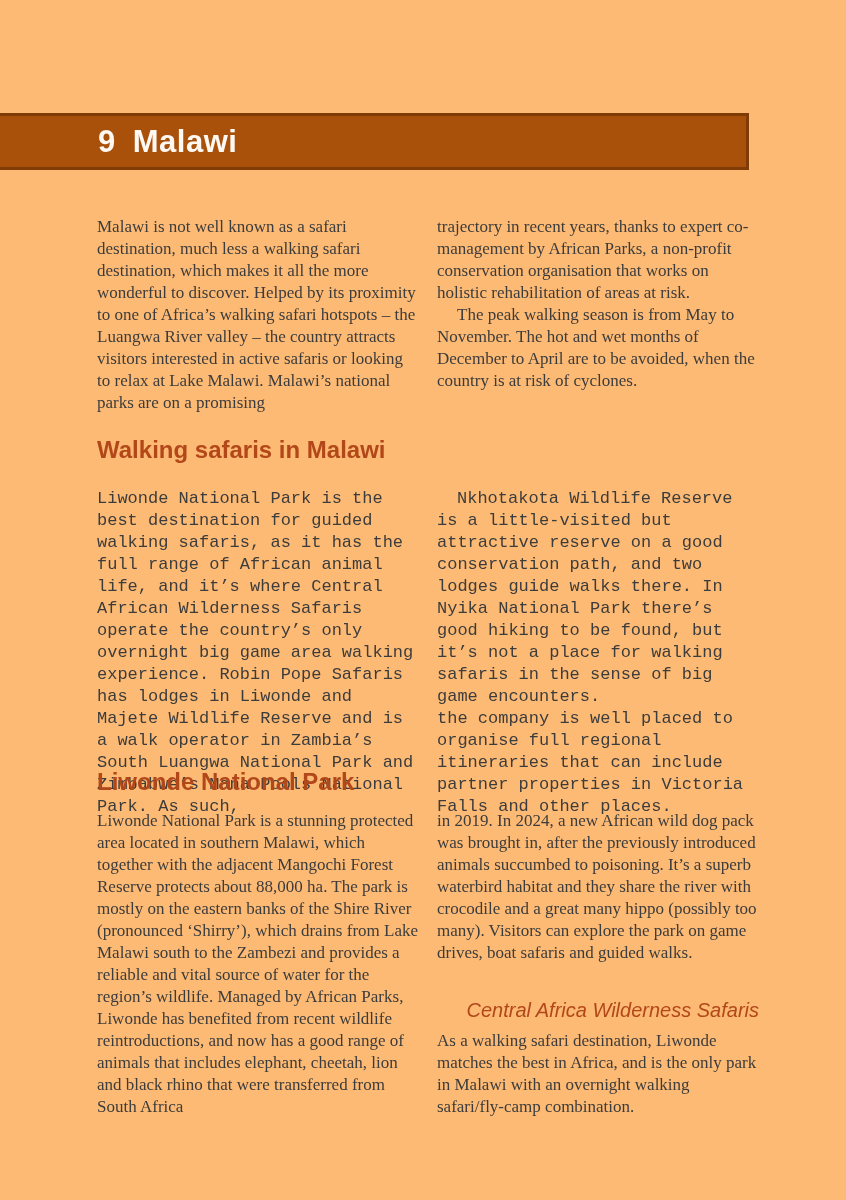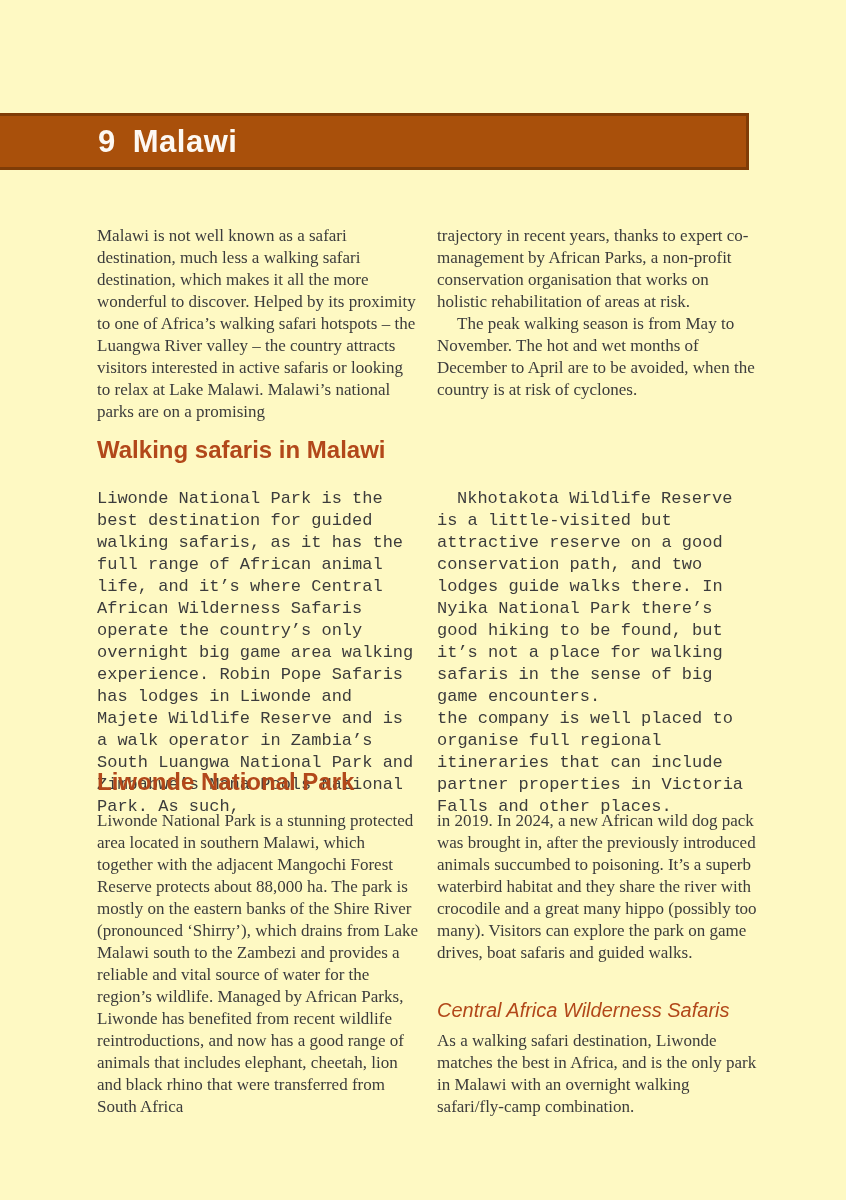--- a/index.html
+++ b/index.html
@@ -4,21 +4,21 @@
 <style>
   html, body {
     margin: 0;
     padding: 0;
     background: #ffffff;
   }
   .page {
     position: relative;
     width: 846px;
     height: 1200px;
-    background: #fef9c3;
+    background: #fdba74;
     font-family: "Liberation Serif", serif;
     color: #3c3c3c;
     overflow: hidden;
   }
   .chapter-bar {
     position: absolute;
     top: 113px;
     left: 0;
     width: 749px;
     height: 57px;
@@ -41,21 +41,21 @@
   }
   .chapter-bar .chapter-number {
     margin-right: 17px;
   }
   .col {
     position: absolute;
     width: 322px;
   }
   .col-left  { left: 97px; }
   .col-right { left: 437px; }
-  .intro-cols { top: 225px; }
+  .intro-cols { top: 216px; }
   .sec1-cols  { top: 488px; font-family: Liberation Mono, monospace; }
   .sec2-cols  { top: 810px; }
   .body-par {
     margin: 0;
     font-size: 17px;
     line-height: 22px;
     text-align: left;
   }
   .body-par.indent {
     text-indent: 20px;
@@ -75,20 +75,21 @@
   .heading-liwonde { top: 768px; }
   .sub-heading {
     margin: 34px 0 8px 0;
     font-family: "Liberation Sans", sans-serif;
     font-style: italic;
     font-weight: normal;
     font-size: 20px;
     line-height: 24px;
     color: #b2481a;
     white-space: nowrap;
+    text-align: right;
   }
 </style>
 </head>
 <body>
 
 <div class="page">
 
   <div class="chapter-bar">
     <div class="chapter-text">
       <span class="chapter-number">9</span><span>Malawi</span>

